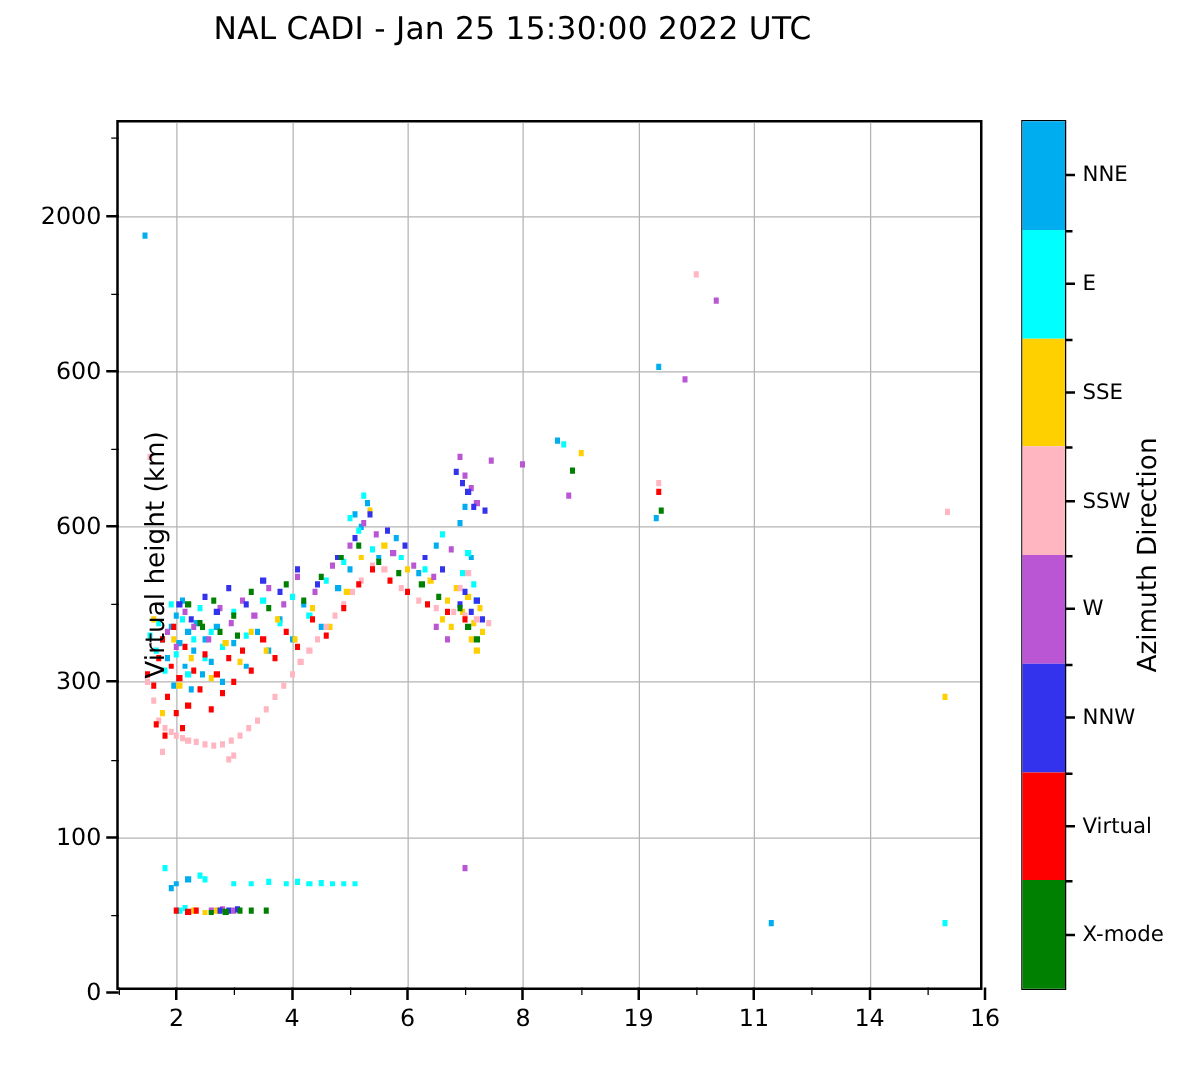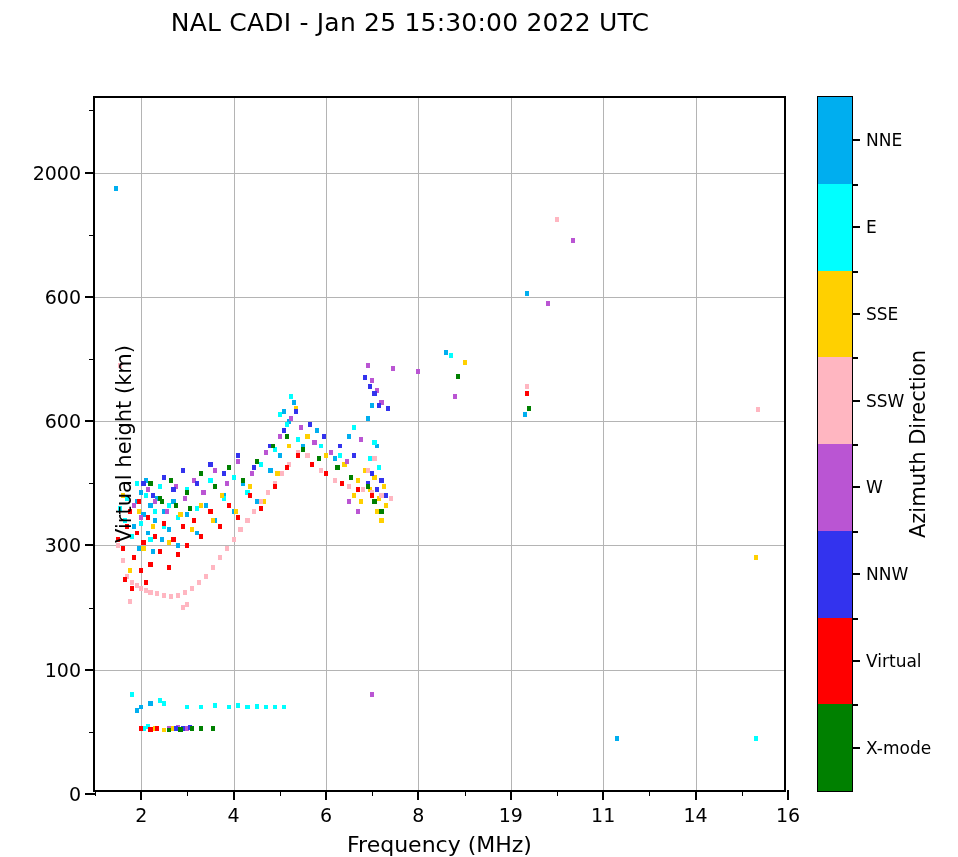--- a/index.html
+++ b/index.html
@@ -435,21 +435,20 @@
       <div class="ytick" style="top: 73.5714px;"></div>
       <div class="ylabel" style="top: 74.5714px;">2000</div>
       <div class="ytick minor" style="top: 633.857px;"></div>
       <div class="ytick minor" style="top: 509.571px;"></div>
       <div class="ytick minor" style="top: 385.286px;"></div>
       <div class="ytick minor" style="top: 261px;"></div>
       <div class="ytick minor" style="top: 136.714px;"></div>
       <div class="ytick minor" style="top: 12.4286px;"></div>
     </div>
   <div id="y-axis-title">Virtual height (km)</div>
-  <div id="x-axis-title">Frequency (MHz)</div>
 </div>
 
 <div id="colorbar">
     <div class="cb-seg" style="background: rgb(0, 174, 239);">
       <div class="cb-tick"></div>
       <div class="cb-label">NNE</div>
     </div>
     <div class="cb-seg" style="background: rgb(0, 255, 255);">
       <div class="cb-tick"></div>
       <div class="cb-bound"></div>

